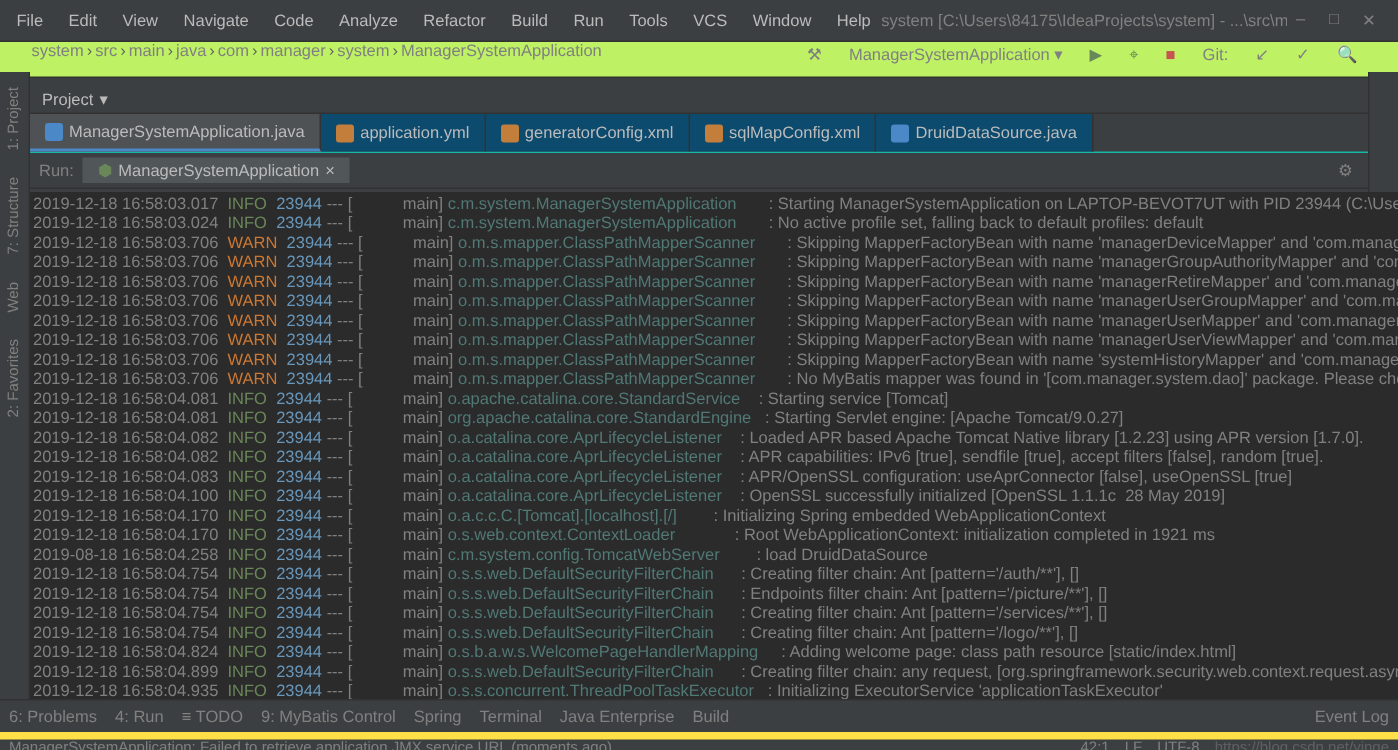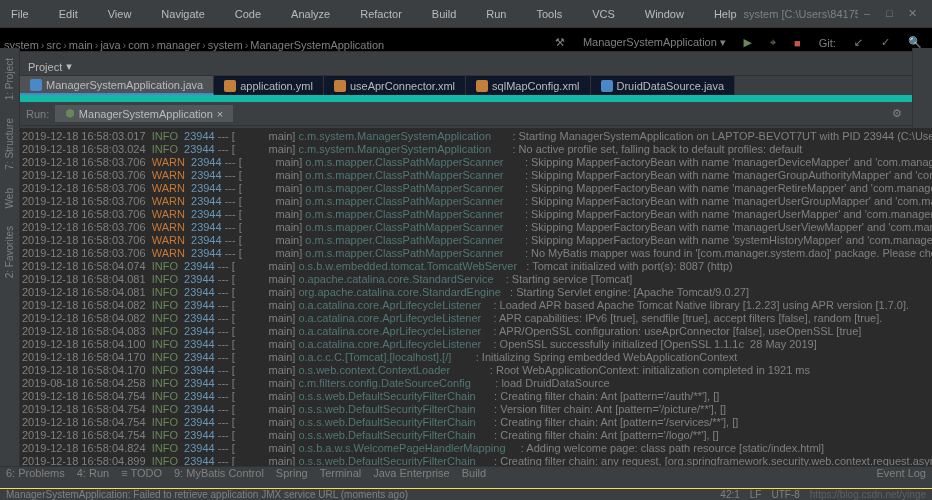--- a/index.html
+++ b/index.html
@@ -1,51 +1,51 @@
 <!DOCTYPE html>
 <html><head>
 <meta charset="utf-8">
 <style>
 *{margin:0;padding:0;box-sizing:border-box;font-family:'Segoe UI',Arial,sans-serif}
 body{background:#2b2b2b;color:#bbb;font-size:11px;width:932px;height:500px;overflow:hidden;position:relative}
 .titlebar{height:28px;background:#3c3f41;display:flex;align-items:center;padding:0 4px;border-bottom:1px solid #323232}
-.menubar{display:flex;gap:16px}
+.menubar{display:flex;gap:3px}
 .menubar span{padding:4px 7px;cursor:pointer;color:#bbb}
 .title-txt{flex:1;text-align:center;color:#808080;font-size:11px;white-space:nowrap;overflow:hidden}
 .win-ctrl{display:flex;gap:8px;padding:0 6px}
 .win-ctrl span{width:14px;height:14px;color:#808080;cursor:pointer}
-.navbar{height:24px;background:#000000;display:flex;align-items:flex-end;padding:0 4px;border-bottom:1px solid #323232;gap:4px}
+.navbar{height:24px;background:#bef264;display:flex;align-items:flex-start;padding:0 21px;border-bottom:1px solid #323232;gap:4px}
 .crumb{color:#808080;font-size:11px}
 .nav-right{margin-left:auto;display:flex;gap:6px;align-items:center}
 .nav-btn{padding:2px 6px;color:#808080}
 .proj-panel{height:24px;background:#3c3f41;padding:2px 8px;display:flex;align-items:flex-end;color:#bbb;border-bottom:1px solid #323232;margin-left:20px}
-.tabs{display:flex;margin-left:20px;height:26px;background:#3c3f41;border-bottom:7px solid #14b8a6}
-.tab{padding:4px 10px;background:#0f172a;color:#bbb;display:flex;align-items:center;gap:4px;border-right:1px solid #323232;font-size:11px}
+.tabs{display:flex;margin-left:20px;height:26px;background:#3c3f41;border-bottom:1px solid #14b8a6}
+.tab{padding:4px 10px;background:#0c4a6e;color:#bbb;display:flex;align-items:center;gap:4px;border-right:1px solid #323232;font-size:11px}
 .tab.active{background:#4e5254;border-bottom:2px solid #4a88c7}
 .tab-ico{width:12px;height:12px;display:inline-block}
 .ico-java{background:#4a88c7;border-radius:2px}
 .ico-xml{background:#c27e3a;border-radius:2px}
 .run-header{height:24px;background:#3c3f41;display:flex;align-items:center;padding:0 6px;border-bottom:1px solid #323232;margin-left:20px}
 .run-tab{padding:2px 10px;background:#515658;color:#bbb;display:flex;align-items:center;gap:4px}
 .sub-tabs{height:22px;background:#3c3f41;display:flex;align-items:center;padding:0 6px;gap:12px;margin-left:20px;border-bottom:1px solid #323232}
 .sub-tab{display:flex;gap:4px;color:#808080;cursor:pointer}
 .console-area{position:absolute;top:128px;left:20px;right:0;bottom:24px;overflow:auto;background:#2b2b2b;font-family:'Consolas','Courier New',monospace;font-size:11px;line-height:13px;padding:2px}
 .log-line{white-space:pre;color:#808080}
 .log-line .ts{color:#808080}
 .log-line .lvl-info{color:#6a8759}
 .log-line .lvl-warn{color:#cc7832}
 .log-line .pid{color:#6897bb}
 .log-line .dash{color:#808080}
 .log-line .cls{color:#507874}
 .log-line .msg{color:#808080}
 .left-strip{position:absolute;left:0;top:48px;bottom:24px;width:20px;background:#3c3f41;display:flex;flex-direction:column;gap:6px;align-items:center;padding-top:4px;border-right:1px solid #323232}
 .strip-lbl{writing-mode:vertical-rl;transform:rotate(180deg);color:#808080;font-size:10px;padding:6px 0;cursor:pointer}
-.bottom-bar{position:absolute;bottom:12px;left:0;right:0;height:22px;background:#3c3f41;display:flex;align-items:flex-start;padding:0 6px;gap:12px;border-top:1px solid #323232}
+.bottom-bar{position:absolute;bottom:12px;left:0;right:0;height:22px;background:#3c3f41;display:flex;align-items:center;padding:0 6px;gap:12px;border-top:1px solid #323232}
 .bot-item{display:flex;gap:4px;color:#808080;cursor:pointer;font-size:11px}
-.status-bar{position:absolute;bottom:0;left:0;right:0;height:12px;background:#3c3f41;display:flex;align-items:center;padding:0 6px;color:#808080;font-size:10px;border-top:1px solid #fde047}
+.status-bar{position:absolute;bottom:0;left:0;right:0;height:12px;background:#3c3f41;display:flex;padding:0 6px;color:#808080;font-size:10px;border-top:5px solid #fde047}
 .status-right{margin-left:auto;display:flex;gap:10px}
 .right-strip{position:absolute;right:0;top:48px;bottom:24px;width:20px;background:#3c3f41;border-left:1px solid #323232}
 .sep{color:#606060;margin:0 2px}
 </style>
 </head>
 <body>
 
 <div class="titlebar">
   <div class="menubar">
       <span>File</span>
@@ -102,21 +102,21 @@
     <div class="tab active">
       <span class="tab-ico ico-java"></span>
       <span>ManagerSystemApplication.java</span>
     </div>
     <div class="tab">
       <span class="tab-ico ico-xml"></span>
       <span>application.yml</span>
     </div>
     <div class="tab">
       <span class="tab-ico ico-xml"></span>
-      <span>useAprConnector.xml</span>
+      <span>generatorConfig.xml</span>
     </div>
     <div class="tab">
       <span class="tab-ico ico-xml"></span>
       <span>sqlMapConfig.xml</span>
     </div>
     <div class="tab">
       <span class="tab-ico ico-java"></span>
       <span>DruidDataSource.java</span>
     </div>
   </div>
@@ -141,32 +141,31 @@
     <div class="log-line"><span class="ts">2019-12-18 16:58:03.017</span>  <span class="lvl-info">INFO </span> <span class="pid">23944</span> <span class="dash">--- [           main]</span> <span class="cls">c.m.system.ManagerSystemApplication     </span>  <span class="msg">: Starting ManagerSystemApplication on LAPTOP-BEVOT7UT with PID 23944 (C:\Users\84175\IdeaProjects\system\t</span></div>
     <div class="log-line"><span class="ts">2019-12-18 16:58:03.024</span>  <span class="lvl-info">INFO </span> <span class="pid">23944</span> <span class="dash">--- [           main]</span> <span class="cls">c.m.system.ManagerSystemApplication     </span>  <span class="msg">: No active profile set, falling back to default profiles: default</span></div>
     <div class="log-line"><span class="ts">2019-12-18 16:58:03.706</span>  <span class="lvl-warn">WARN </span> <span class="pid">23944</span> <span class="dash">--- [           main]</span> <span class="cls">o.m.s.mapper.ClassPathMapperScanner     </span>  <span class="msg">: Skipping MapperFactoryBean with name 'managerDeviceMapper' and 'com.manager.system.dao.ManagerDeviceMappe</span></div>
     <div class="log-line"><span class="ts">2019-12-18 16:58:03.706</span>  <span class="lvl-warn">WARN </span> <span class="pid">23944</span> <span class="dash">--- [           main]</span> <span class="cls">o.m.s.mapper.ClassPathMapperScanner     </span>  <span class="msg">: Skipping MapperFactoryBean with name 'managerGroupAuthorityMapper' and 'com.manager.system.dao.ManagerGro</span></div>
     <div class="log-line"><span class="ts">2019-12-18 16:58:03.706</span>  <span class="lvl-warn">WARN </span> <span class="pid">23944</span> <span class="dash">--- [           main]</span> <span class="cls">o.m.s.mapper.ClassPathMapperScanner     </span>  <span class="msg">: Skipping MapperFactoryBean with name 'managerRetireMapper' and 'com.manager.system.dao.ManagerRetireMappe</span></div>
     <div class="log-line"><span class="ts">2019-12-18 16:58:03.706</span>  <span class="lvl-warn">WARN </span> <span class="pid">23944</span> <span class="dash">--- [           main]</span> <span class="cls">o.m.s.mapper.ClassPathMapperScanner     </span>  <span class="msg">: Skipping MapperFactoryBean with name 'managerUserGroupMapper' and 'com.manager.system.dao.ManagerUserGrou</span></div>
     <div class="log-line"><span class="ts">2019-12-18 16:58:03.706</span>  <span class="lvl-warn">WARN </span> <span class="pid">23944</span> <span class="dash">--- [           main]</span> <span class="cls">o.m.s.mapper.ClassPathMapperScanner     </span>  <span class="msg">: Skipping MapperFactoryBean with name 'managerUserMapper' and 'com.manager.system.dao.ManagerUserMapper' m</span></div>
     <div class="log-line"><span class="ts">2019-12-18 16:58:03.706</span>  <span class="lvl-warn">WARN </span> <span class="pid">23944</span> <span class="dash">--- [           main]</span> <span class="cls">o.m.s.mapper.ClassPathMapperScanner     </span>  <span class="msg">: Skipping MapperFactoryBean with name 'managerUserViewMapper' and 'com.manager.system.dao.ManagerUserViewM</span></div>
     <div class="log-line"><span class="ts">2019-12-18 16:58:03.706</span>  <span class="lvl-warn">WARN </span> <span class="pid">23944</span> <span class="dash">--- [           main]</span> <span class="cls">o.m.s.mapper.ClassPathMapperScanner     </span>  <span class="msg">: Skipping MapperFactoryBean with name 'systemHistoryMapper' and 'com.manager.system.dao.SystemHistoryMappe</span></div>
     <div class="log-line"><span class="ts">2019-12-18 16:58:03.706</span>  <span class="lvl-warn">WARN </span> <span class="pid">23944</span> <span class="dash">--- [           main]</span> <span class="cls">o.m.s.mapper.ClassPathMapperScanner     </span>  <span class="msg">: No MyBatis mapper was found in '[com.manager.system.dao]' package. Please check your configuration.</span></div>
-    <div class="log-line"><span class="ts">2019-12-18 16:58:04.074</span>  <span class="lvl-info">INFO </span> <span class="pid">23944</span> <span class="dash">--- [           main]</span> <span class="cls">o.s.b.w.embedded.tomcat.TomcatWebServer </span>  <span class="msg">: Tomcat initialized with port(s): 8087 (http)</span></div>
     <div class="log-line"><span class="ts">2019-12-18 16:58:04.081</span>  <span class="lvl-info">INFO </span> <span class="pid">23944</span> <span class="dash">--- [           main]</span> <span class="cls">o.apache.catalina.core.StandardService  </span>  <span class="msg">: Starting service [Tomcat]</span></div>
     <div class="log-line"><span class="ts">2019-12-18 16:58:04.081</span>  <span class="lvl-info">INFO </span> <span class="pid">23944</span> <span class="dash">--- [           main]</span> <span class="cls">org.apache.catalina.core.StandardEngine </span>  <span class="msg">: Starting Servlet engine: [Apache Tomcat/9.0.27]</span></div>
     <div class="log-line"><span class="ts">2019-12-18 16:58:04.082</span>  <span class="lvl-info">INFO </span> <span class="pid">23944</span> <span class="dash">--- [           main]</span> <span class="cls">o.a.catalina.core.AprLifecycleListener  </span>  <span class="msg">: Loaded APR based Apache Tomcat Native library [1.2.23] using APR version [1.7.0].</span></div>
     <div class="log-line"><span class="ts">2019-12-18 16:58:04.082</span>  <span class="lvl-info">INFO </span> <span class="pid">23944</span> <span class="dash">--- [           main]</span> <span class="cls">o.a.catalina.core.AprLifecycleListener  </span>  <span class="msg">: APR capabilities: IPv6 [true], sendfile [true], accept filters [false], random [true].</span></div>
     <div class="log-line"><span class="ts">2019-12-18 16:58:04.083</span>  <span class="lvl-info">INFO </span> <span class="pid">23944</span> <span class="dash">--- [           main]</span> <span class="cls">o.a.catalina.core.AprLifecycleListener  </span>  <span class="msg">: APR/OpenSSL configuration: useAprConnector [false], useOpenSSL [true]</span></div>
     <div class="log-line"><span class="ts">2019-12-18 16:58:04.100</span>  <span class="lvl-info">INFO </span> <span class="pid">23944</span> <span class="dash">--- [           main]</span> <span class="cls">o.a.catalina.core.AprLifecycleListener  </span>  <span class="msg">: OpenSSL successfully initialized [OpenSSL 1.1.1c  28 May 2019]</span></div>
     <div class="log-line"><span class="ts">2019-12-18 16:58:04.170</span>  <span class="lvl-info">INFO </span> <span class="pid">23944</span> <span class="dash">--- [           main]</span> <span class="cls">o.a.c.c.C.[Tomcat].[localhost].[/]      </span>  <span class="msg">: Initializing Spring embedded WebApplicationContext</span></div>
     <div class="log-line"><span class="ts">2019-12-18 16:58:04.170</span>  <span class="lvl-info">INFO </span> <span class="pid">23944</span> <span class="dash">--- [           main]</span> <span class="cls">o.s.web.context.ContextLoader           </span>  <span class="msg">: Root WebApplicationContext: initialization completed in 1921 ms</span></div>
-    <div class="log-line"><span class="ts">2019-08-18 16:58:04.258</span>  <span class="lvl-info">INFO </span> <span class="pid">23944</span> <span class="dash">--- [           main]</span> <span class="cls">c.m.filters.config.DateSourceConfig      </span>  <span class="msg">: load DruidDataSource</span></div>
+    <div class="log-line"><span class="ts">2019-08-18 16:58:04.258</span>  <span class="lvl-info">INFO </span> <span class="pid">23944</span> <span class="dash">--- [           main]</span> <span class="cls">c.m.system.config.TomcatWebServer      </span>  <span class="msg">: load DruidDataSource</span></div>
     <div class="log-line"><span class="ts">2019-12-18 16:58:04.754</span>  <span class="lvl-info">INFO </span> <span class="pid">23944</span> <span class="dash">--- [           main]</span> <span class="cls">o.s.s.web.DefaultSecurityFilterChain    </span>  <span class="msg">: Creating filter chain: Ant [pattern='/auth/**'], []</span></div>
-    <div class="log-line"><span class="ts">2019-12-18 16:58:04.754</span>  <span class="lvl-info">INFO </span> <span class="pid">23944</span> <span class="dash">--- [           main]</span> <span class="cls">o.s.s.web.DefaultSecurityFilterChain    </span>  <span class="msg">: Version filter chain: Ant [pattern='/picture/**'], []</span></div>
+    <div class="log-line"><span class="ts">2019-12-18 16:58:04.754</span>  <span class="lvl-info">INFO </span> <span class="pid">23944</span> <span class="dash">--- [           main]</span> <span class="cls">o.s.s.web.DefaultSecurityFilterChain    </span>  <span class="msg">: Endpoints filter chain: Ant [pattern='/picture/**'], []</span></div>
     <div class="log-line"><span class="ts">2019-12-18 16:58:04.754</span>  <span class="lvl-info">INFO </span> <span class="pid">23944</span> <span class="dash">--- [           main]</span> <span class="cls">o.s.s.web.DefaultSecurityFilterChain    </span>  <span class="msg">: Creating filter chain: Ant [pattern='/services/**'], []</span></div>
     <div class="log-line"><span class="ts">2019-12-18 16:58:04.754</span>  <span class="lvl-info">INFO </span> <span class="pid">23944</span> <span class="dash">--- [           main]</span> <span class="cls">o.s.s.web.DefaultSecurityFilterChain    </span>  <span class="msg">: Creating filter chain: Ant [pattern='/logo/**'], []</span></div>
     <div class="log-line"><span class="ts">2019-12-18 16:58:04.824</span>  <span class="lvl-info">INFO </span> <span class="pid">23944</span> <span class="dash">--- [           main]</span> <span class="cls">o.s.b.a.w.s.WelcomePageHandlerMapping   </span>  <span class="msg">: Adding welcome page: class path resource [static/index.html]</span></div>
     <div class="log-line"><span class="ts">2019-12-18 16:58:04.899</span>  <span class="lvl-info">INFO </span> <span class="pid">23944</span> <span class="dash">--- [           main]</span> <span class="cls">o.s.s.web.DefaultSecurityFilterChain    </span>  <span class="msg">: Creating filter chain: any request, [org.springframework.security.web.context.request.async.WebAsyncManag</span></div>
     <div class="log-line"><span class="ts">2019-12-18 16:58:04.935</span>  <span class="lvl-info">INFO </span> <span class="pid">23944</span> <span class="dash">--- [           main]</span> <span class="cls">o.s.s.concurrent.ThreadPoolTaskExecutor </span>  <span class="msg">: Initializing ExecutorService 'applicationTaskExecutor'</span></div>
   </div>
 
 <div class="bottom-bar" id="botbar">
     <span class="bot-item">6: Problems</span>
     <span class="bot-item">4: Run</span>

